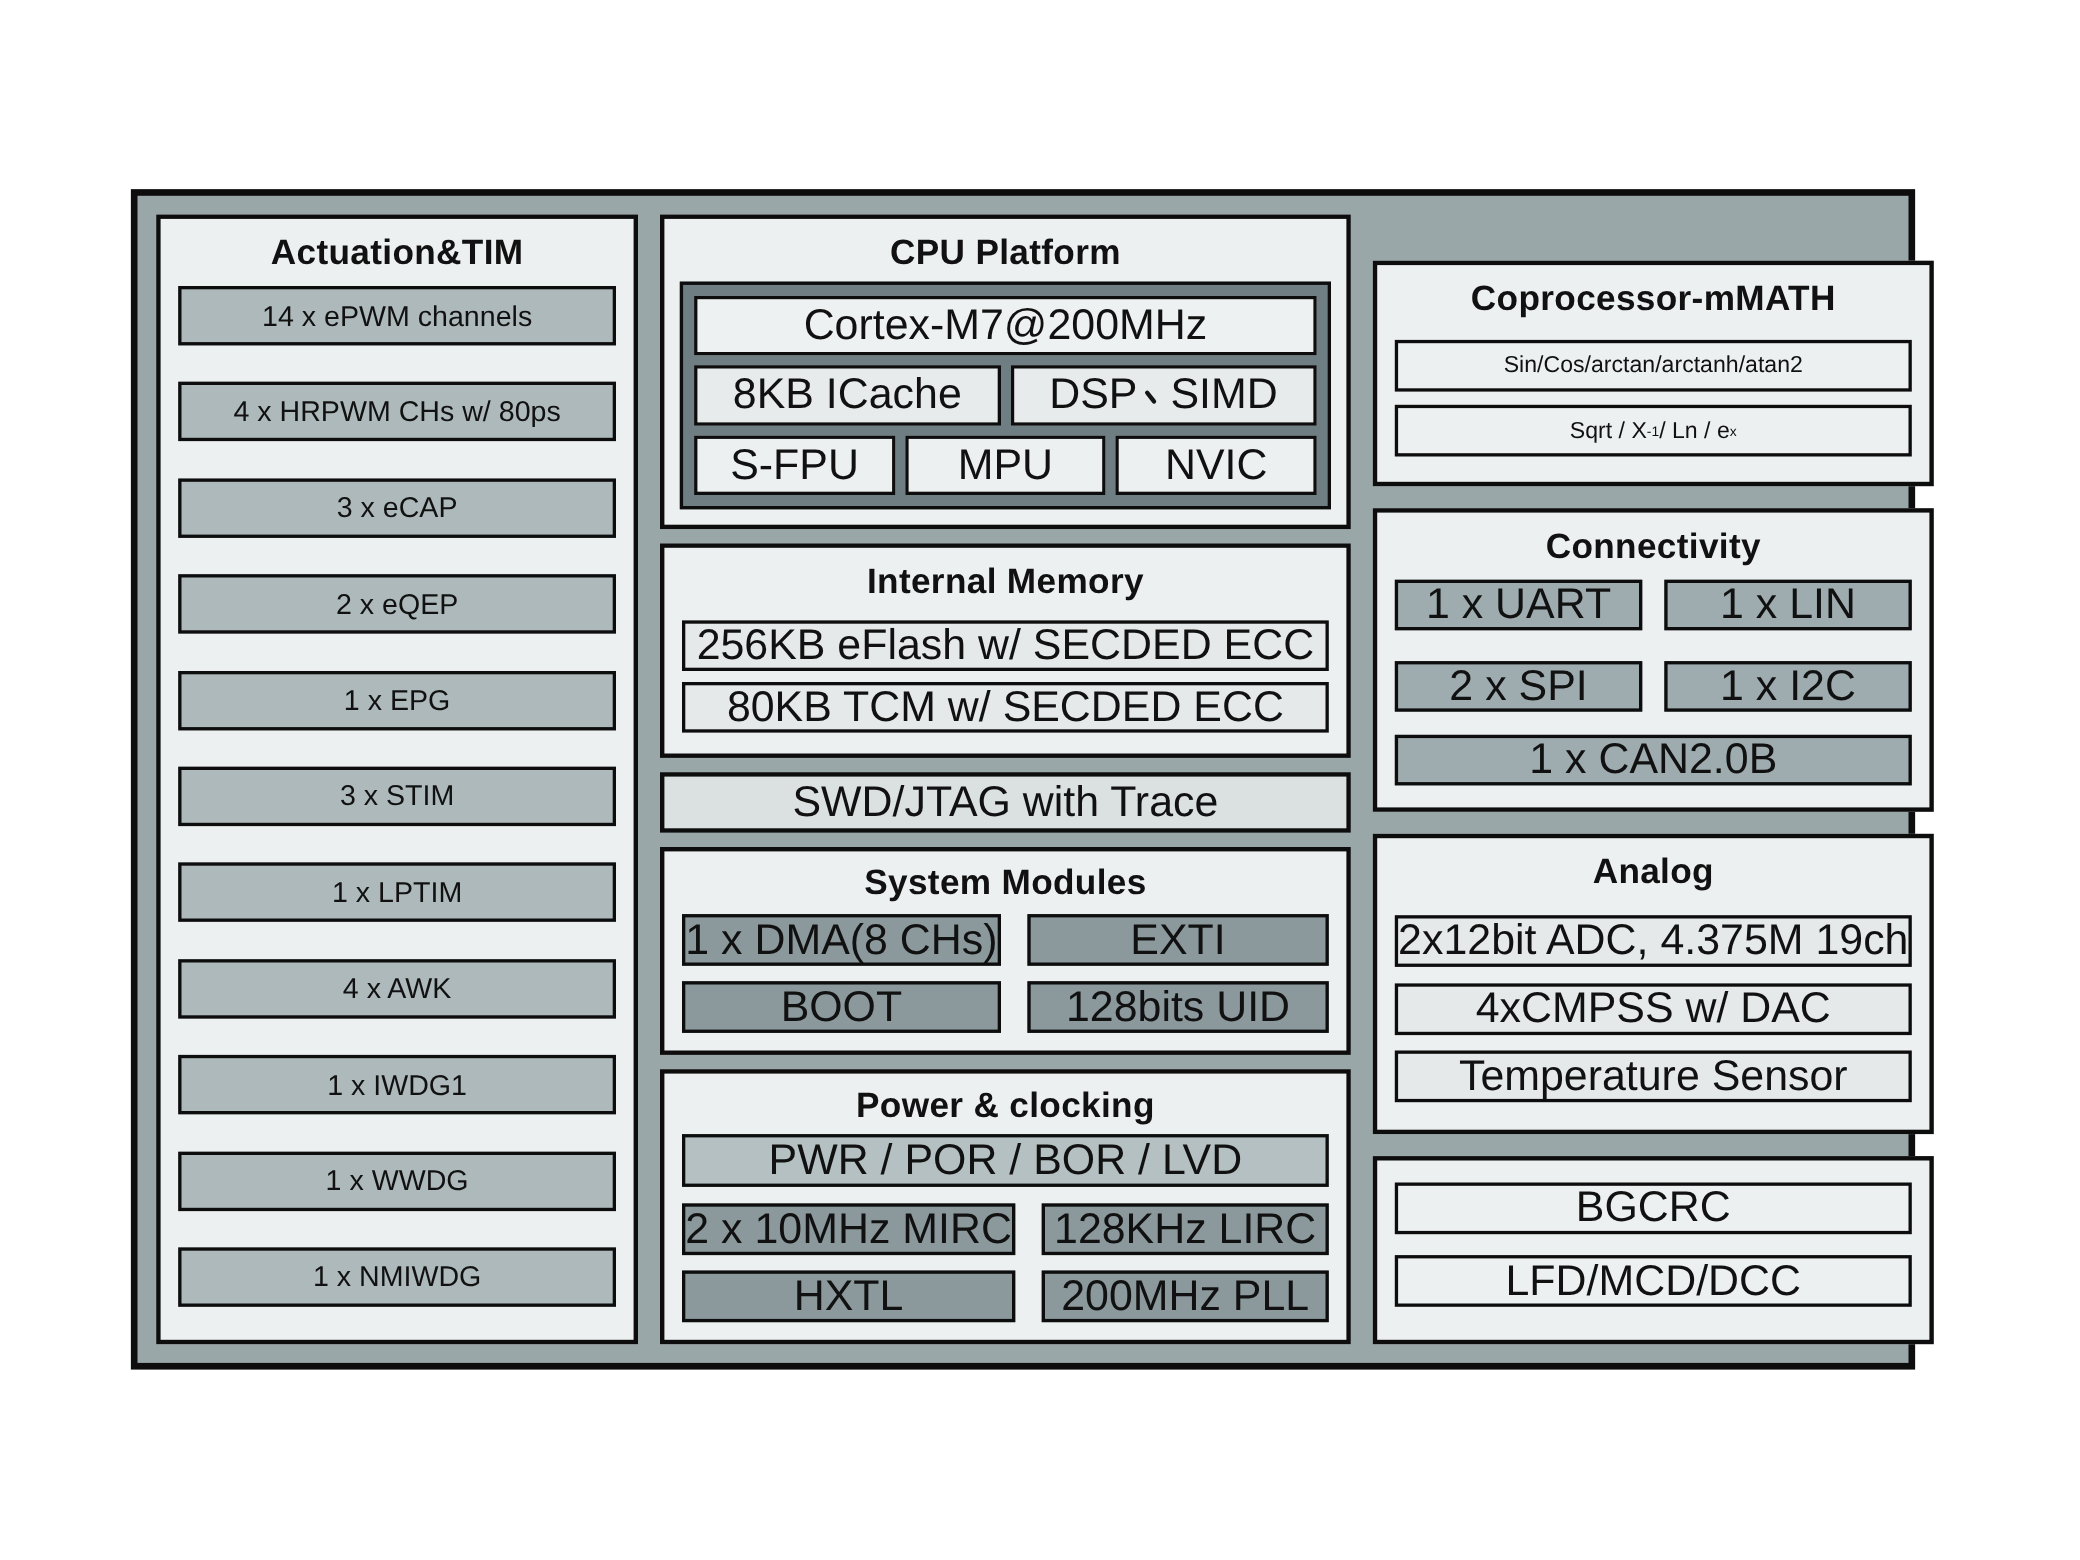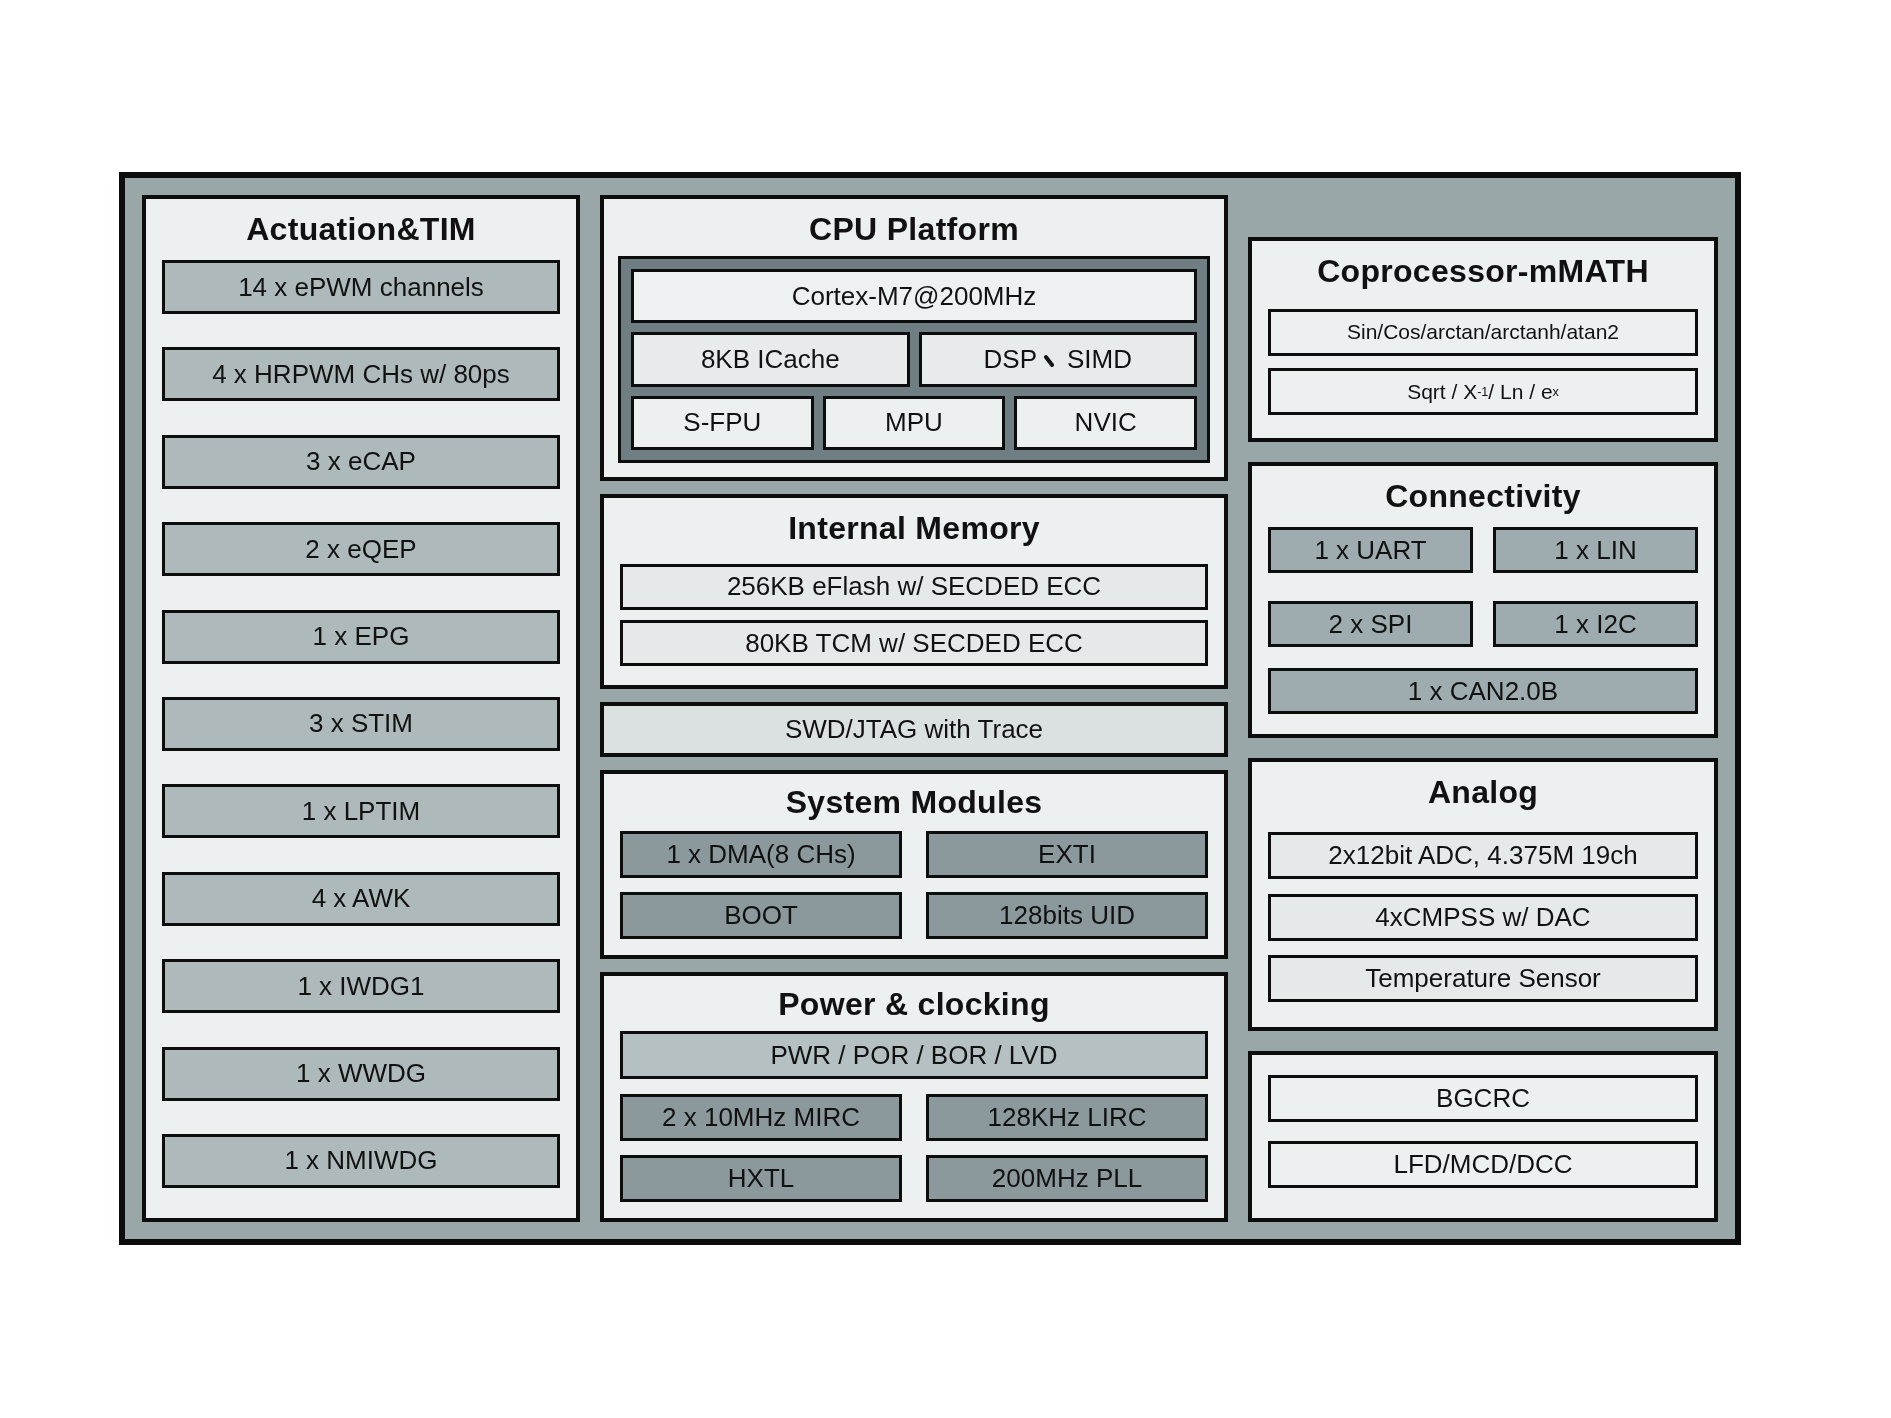--- a/index.html
+++ b/index.html
@@ -6,21 +6,21 @@
   .page{position:relative;width:1891px;height:1418px;background:#ffffff;
         font-family:"Liberation Sans", sans-serif;color:#111;overflow:hidden;}
   .frame{position:absolute;left:119px;top:172px;width:1622px;height:1073px;
          background:#9AA7A9;border:6px solid #0D0D0D;box-sizing:border-box;
          padding:17px;display:flex;gap:20px;}
   .panel{background:#EDF0F1;border:4px solid #0D0D0D;box-sizing:border-box;
          display:flex;flex-direction:column;min-height:0;min-width:0;justify-content:flex-end;}
   .panel-title{font-weight:bold;font-size:32px;text-align:center;
                padding:12px 0 6px;flex:none;letter-spacing:.3px;}
   .box{border:3px solid #0D0D0D;box-sizing:border-box;display:flex;
-       align-items:center;justify-content:center;font-size:26px;
+       align-items:center;justify-content:center;font-size:39px;
        text-align:center;white-space:nowrap;}
   
   .col-left{width:438px;flex:none;}
   .col-mid{width:628px;flex:none;display:flex;flex-direction:column;gap:13px;}
   .col-right{flex:1;display:flex;flex-direction:column;gap:20px;}
   
   .act-items{flex:1;display:flex;flex-direction:column;justify-content:space-between;
              padding:6px 16px 30px;}
   .act-items .box{height:54px;background:#AEB9BB;font-size:26px;flex:none;}
   

